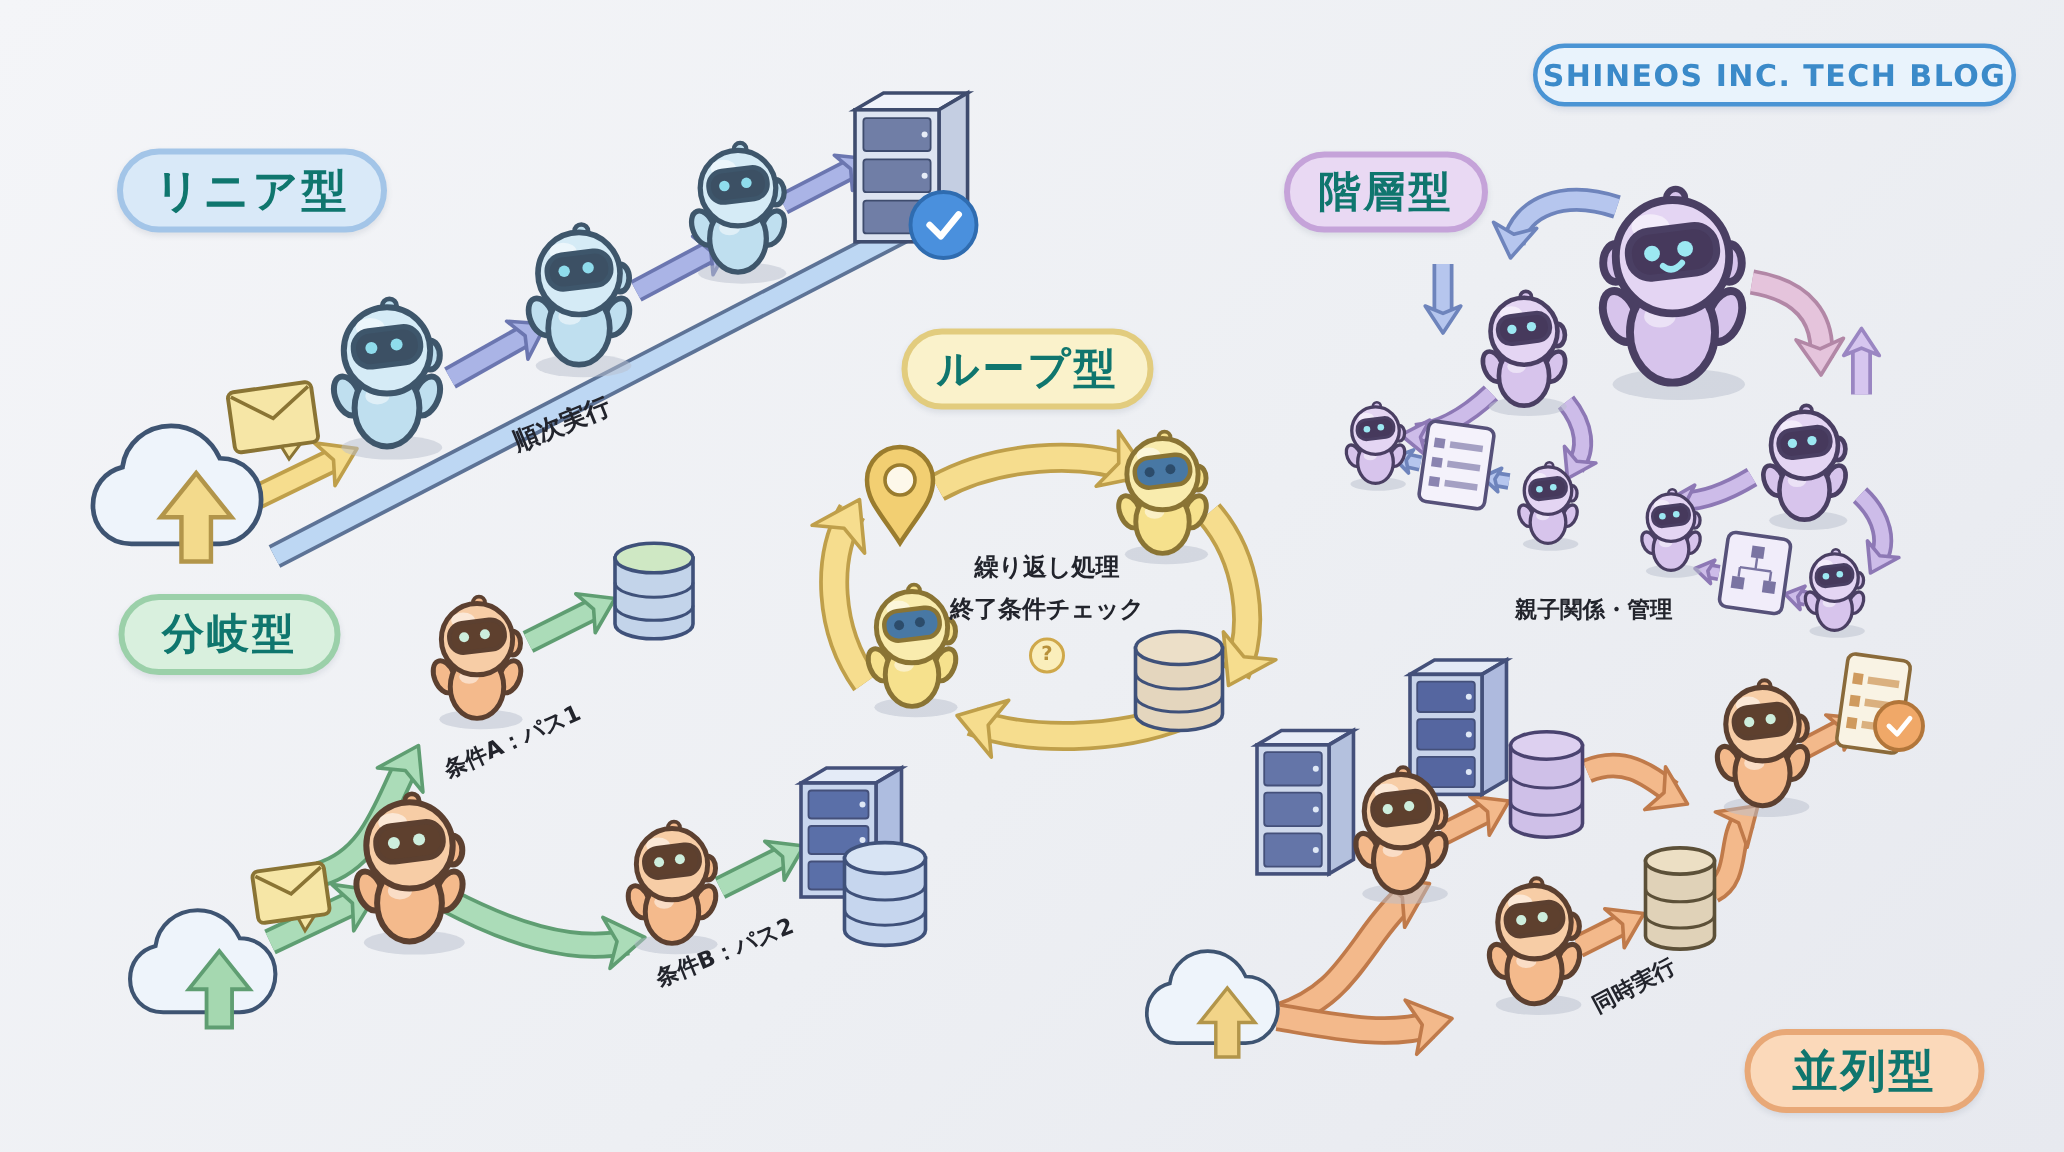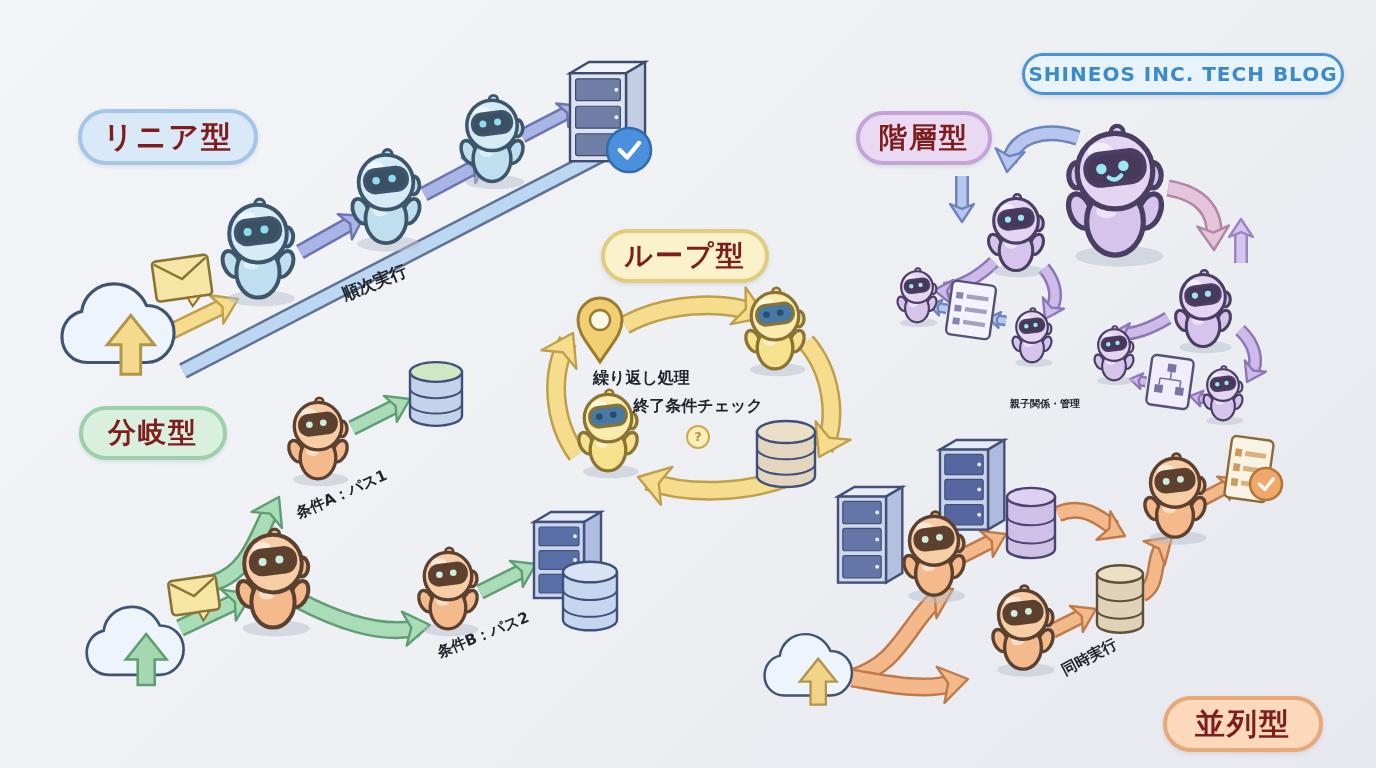--- a/index.html
+++ b/index.html
@@ -12,42 +12,40 @@
     width:1376px;height:768px;
     overflow:hidden;
     background:linear-gradient(135deg,#f4f5f8 0%,#edeff3 55%,#e7e9ef 100%);
   }
   #scene{position:absolute;left:0;top:0;}
   .pill{
     position:absolute;
     display:flex;align-items:center;justify-content:center;
     border:4px solid;
     border-radius:32px;
-    font-weight:700;color:#7f1d1d;
+    font-weight:700;color:#0f766e;
     letter-spacing:2px;
     box-shadow:0 2px 4px rgba(60,70,100,0.12);
-    margin-top:10px;
   }
   .annot{
     position:absolute;
     font-weight:700;color:#22242c;
     white-space:nowrap;
     transform-origin:left center;
   }
   #badge{
     position:absolute;left:1022px;top:29px;width:316px;height:36px;
     display:flex;align-items:center;justify-content:center;
     border:3px solid;border-radius:22px;
     font-size:20px;font-weight:700;letter-spacing:1px;
     box-shadow:0 2px 5px rgba(60,90,140,0.15);
-    margin-top:24px;
   }
   #loop-text{
     position:absolute;left:593px;top:364px;width:210px;
-    text-align:left;font-weight:700;color:#22242c;line-height:28px;
+    text-align:center;font-weight:700;color:#22242c;line-height:28px;
   }
   #loop-text .l1{font-size:16px;}
   #loop-text .l2{font-size:16px;display:flex;align-items:center;justify-content:center;gap:5px;flex-direction:column;}
   .qbadge{
     display:inline-flex;align-items:center;justify-content:center;
     width:20px;height:20px;border-radius:50%;
     border:2px solid #cfa84a;background:#faeebb;color:#b8913a;
     font-size:13px;font-weight:700;
   }
 </style>
@@ -631,21 +629,21 @@
   <div class="pill" style="left: 856px; top: 101px; width: 128px; height: 46px; font-size: 28px; background: rgb(233, 217, 243); border-color: rgb(197, 163, 217);">階層型</div>
   <div class="pill" style="left: 601px; top: 219px; width: 160px; height: 46px; font-size: 28px; background: rgb(250, 242, 203); border-color: rgb(226, 204, 126);">ループ型</div>
   <div class="pill" style="left: 79px; top: 396px; width: 140px; height: 46px; font-size: 28px; background: rgb(217, 240, 222); border-color: rgb(155, 208, 169); text-align: right;">分岐型</div>
   <div class="pill" style="left: 1163px; top: 686px; width: 152px; height: 48px; font-size: 30px; background: rgb(251, 217, 186); border-color: rgb(232, 168, 119);">並列型</div>
 
   <div id="badge" style="background: rgb(233, 243, 252); border-color: rgb(74, 148, 212); color: rgb(59, 138, 201);">SHINEOS INC. TECH BLOG</div>
 
   <div class="annot" style="left:343px;top:284px;font-size:17px;transform:rotate(-22deg);">順次実行</div>
   <div class="annot" style="left:297px;top:505px;font-size:15px;transform:rotate(-24deg);">条件A：パス1</div>
   <div class="annot" style="left:438px;top:644px;font-size:15px;transform:rotate(-22deg);">条件B：パス2</div>
-  <div class="annot" style="left:1010px;top:397px;font-size:10px;">親子関係・管理</div>
+  <div class="annot" style="left:1010px;top:397px;font-size:15px;">親子関係・管理</div>
   <div class="annot" style="left:1063px;top:662px;font-size:15px;transform:rotate(-28deg);">同時実行</div>
 
   <div id="loop-text">
     <div class="l1">繰り返し処理</div>
     <div class="l2">
       <span>終了条件チェック</span>
       <span class="qbadge">?</span>
     </div>
   </div>
 </div>

